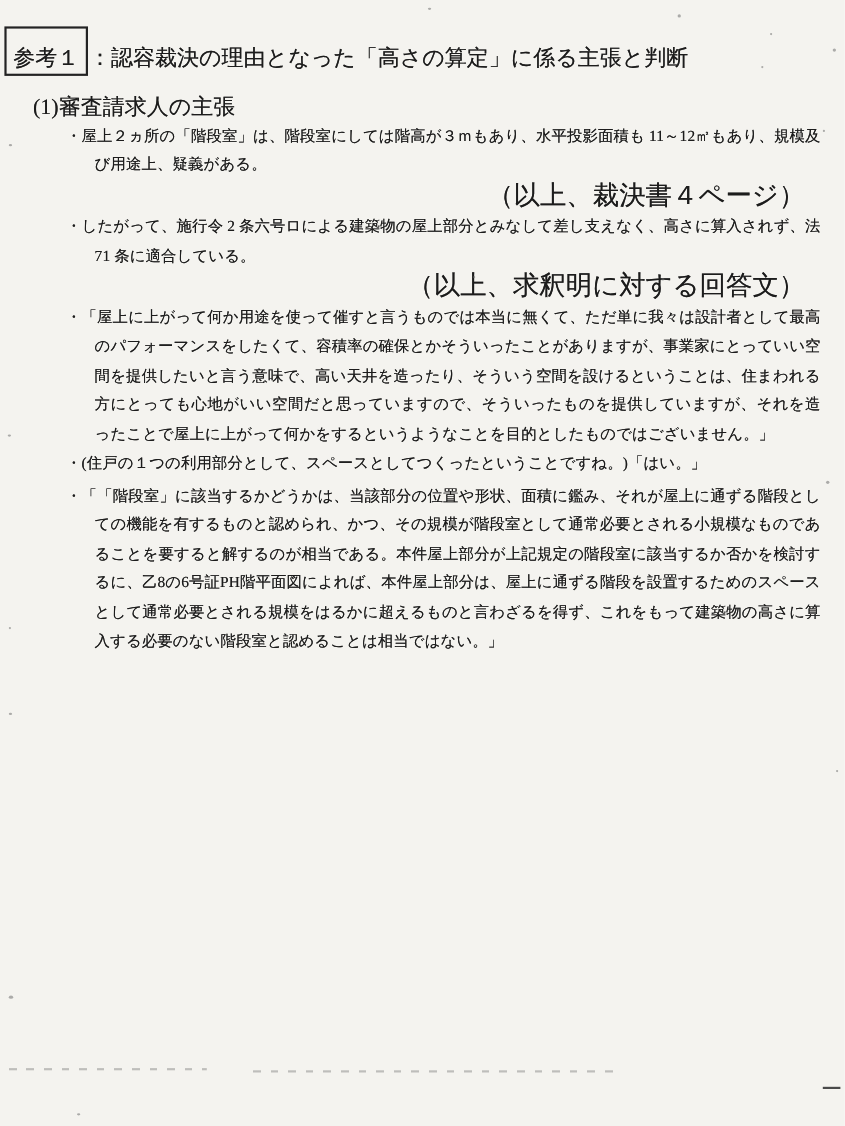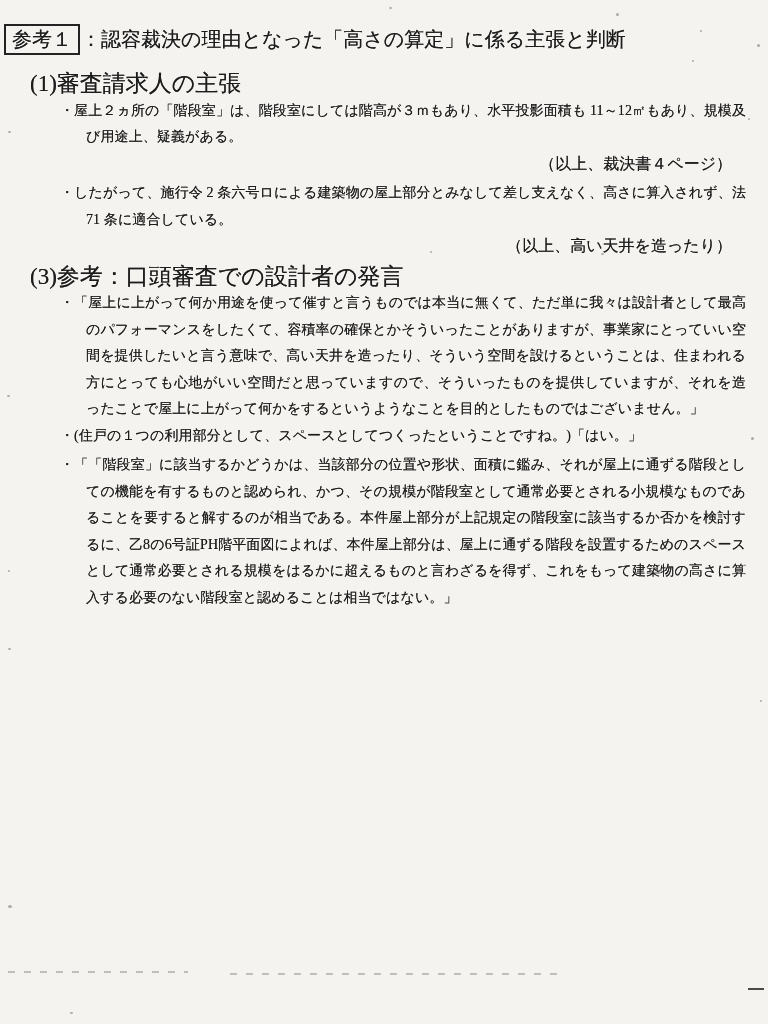--- a/index.html
+++ b/index.html
@@ -21,41 +21,41 @@
   }
   .title-row {
     font-size: 20px;
     line-height: 30px;
     margin-bottom: 16px;
     white-space: nowrap;
   }
   .ref-box {
     display: inline-block;
     border: 2px solid #232323;
-    padding: 1px 6px 2px 6px;
+    padding: 15px 6px 2px 6px;
     margin-left: -26px;
     margin-right: 1px;
     line-height: 24px;
   }
   .sec { margin-top: 3px; }
   .sec-heading {
-    font-size: 23px;
+    font-size: 20px;
     line-height: 26.5px;
     margin-top: 4px;
   }
   .bullet {
     font-size: 14px;
     line-height: 26.5px;
     padding-left: 56px;
     text-indent: -26px;
     text-align: justify;
     letter-spacing: 0.1px;
   }
   .citation {
-    font-size: 16px;
+    font-size: 24px;
     line-height: 26.5px;
     text-align: right;
     padding-right: 14px;
   }
   
   .nz {
     position: absolute;
     background: #6f6f6f;
     border-radius: 50%;
     opacity: 0.55;
@@ -83,25 +83,24 @@
     </div>
 
     <section class="sec">
       <div class="sec-heading">(1)審査請求人の主張</div>
       <div class="bullet">・屋上２ヵ所の「階段室」は、階段室にしては階高が３ｍもあり、水平投影面積も 11～12㎡もあり、規模及び用途上、疑義がある。</div>
       <div class="citation">（以上、裁決書４ページ）</div>
     </section>
 
     <section class="sec">
       <div class="bullet">・したがって、施行令 2 条六号ロによる建築物の屋上部分とみなして差し支えなく、高さに算入されず、法 71 条に適合している。</div>
-      <div class="citation">（以上、高い天井を造ったり）</div>
+      <div class="citation">（以上、求釈明に対する回答文）</div>
     </section>
 
     <section class="sec">
-      <div class="sec-heading">(3)参考：口頭審査での設計者の発言</div>
       <div class="bullet">・「屋上に上がって何か用途を使って催すと言うものでは本当に無くて、ただ単に我々は設計者として最高のパフォーマンスをしたくて、容積率の確保とかそういったことがありますが、事業家にとっていい空間を提供したいと言う意味で、高い天井を造ったり、そういう空間を設けるということは、住まわれる方にとっても心地がいい空間だと思っていますので、そういったものを提供していますが、それを造ったことで屋上に上がって何かをするというようなことを目的としたものではございません。」</div>
       <div class="bullet">・(住戸の１つの利用部分として、スペースとしてつくったということですね。)「はい。」</div>
     </section>
 
     <section class="sec">
       <div class="bullet">・「「階段室」に該当するかどうかは、当該部分の位置や形状、面積に鑑み、それが屋上に通ずる階段としての機能を有するものと認められ、かつ、その規模が階段室として通常必要とされる小規模なものであることを要すると解するのが相当である。本件屋上部分が上記規定の階段室に該当するか否かを検討するに、乙8の6号証PH階平面図によれば、本件屋上部分は、屋上に通ずる階段を設置するためのスペースとして通常必要とされる規模をはるかに超えるものと言わざるを得ず、これをもって建築物の高さに算入する必要のない階段室と認めることは相当ではない。」</div>
 
     </section>
 
   </div>

